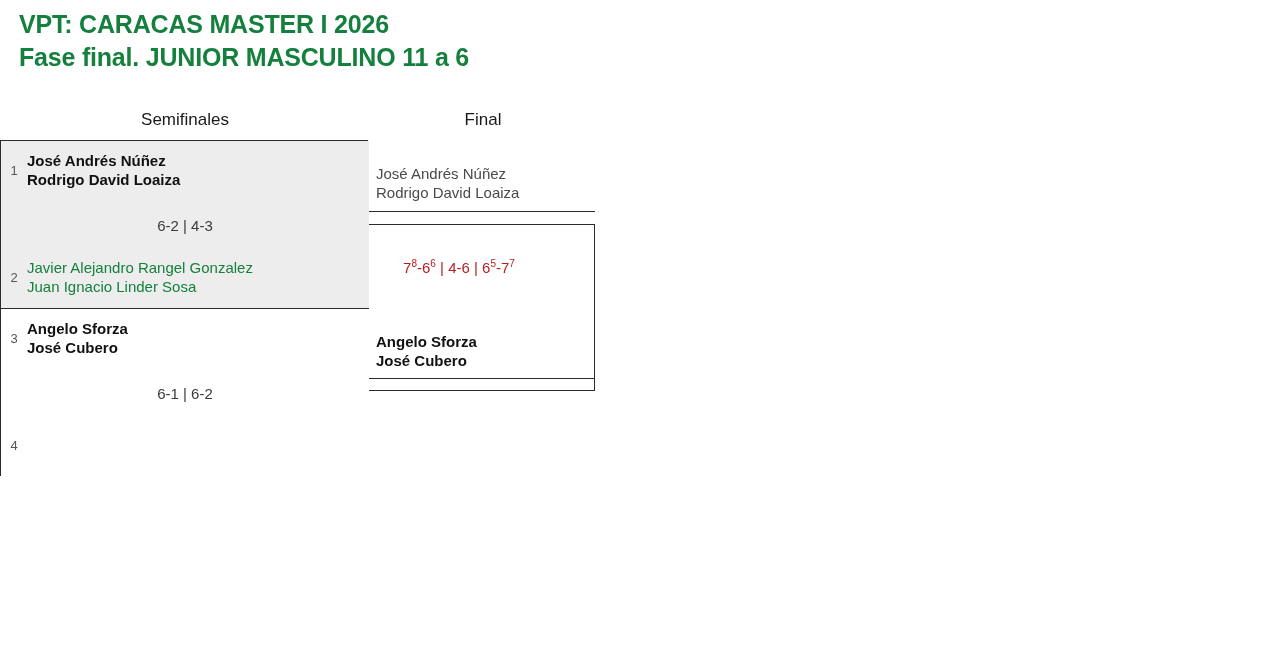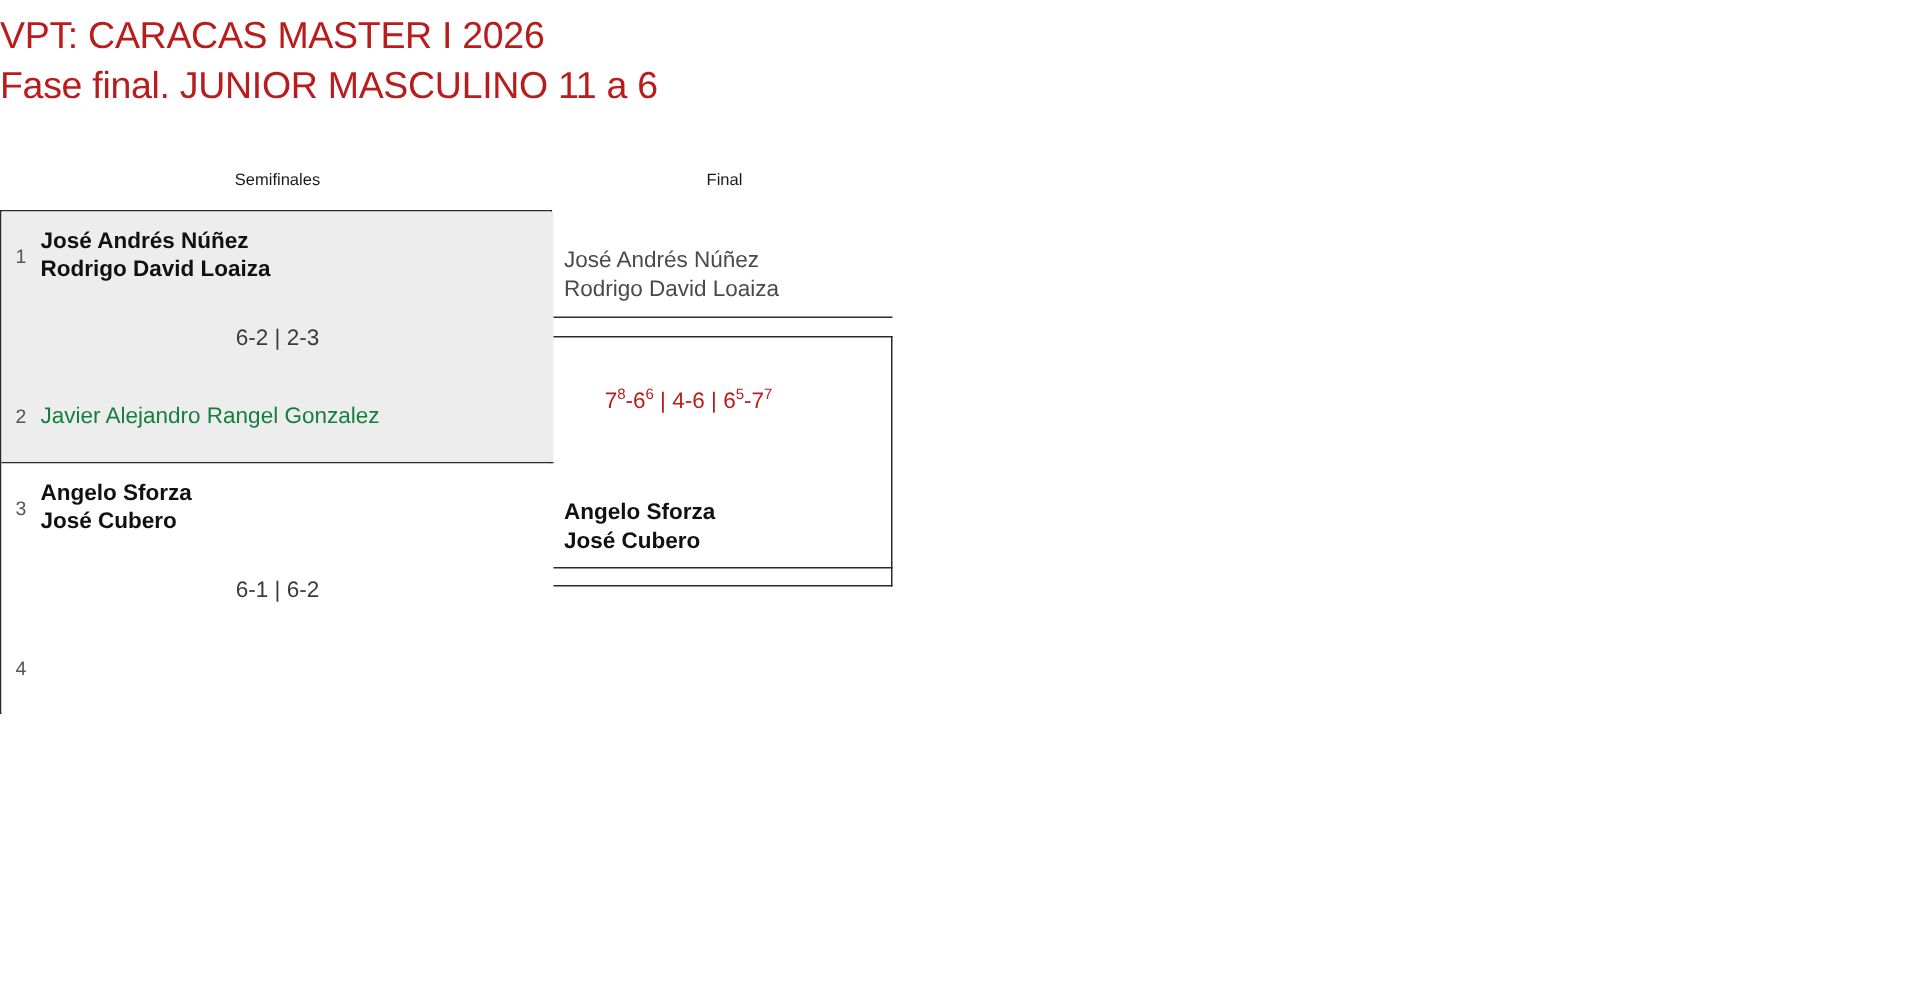--- a/index.html
+++ b/index.html
@@ -19,30 +19,31 @@
   
   .title-block {
     position: absolute;
     left: 0px;
     top: 8px;
     width: 1000px;
   }
   .title-line {
     font-size: 25px;
     line-height: 33px;
-    font-weight: 400;
-    color: #b91c1c;
+    font-weight: 700;
+    color: #15803d;
     letter-spacing: -0.2px;
     white-space: nowrap;
+    padding-left: 19px;
   }
 
   
   .round-header {
     position: absolute;
-    font-size: 11px;
+    font-size: 17px;
     line-height: 20px;
     font-weight: 400;
     color: #1a1a1a;
     text-align: center;
     top: 110px;
   }
   #round-header-0 { left: 0px;   width: 370px; }
   #round-header-1 { left: 370px; width: 226px; }
 
   
@@ -195,25 +196,26 @@
   <div class="sf-column">
 
     <div class="sf-match" id="sf-match-0">
       <div class="team-row top winner">
         <div class="seed">1</div>
         <div class="team-names">
           <span class="nm">José Andrés Núñez</span>
           <span class="nm">Rodrigo David Loaiza</span>
         </div>
       </div>
-      <div class="sf-score">6-2 | 2-3</div>
+      <div class="sf-score">6-2 | 4-3</div>
       <div class="team-row bottom loser">
         <div class="seed">2</div>
         <div class="team-names">
           <span class="nm">Javier Alejandro Rangel Gonzalez</span>
+          <span class="nm">Juan Ignacio Linder Sosa</span>
         </div>
       </div>
     </div>
 
     <div class="sf-match" id="sf-match-1">
       <div class="team-row top winner">
         <div class="seed">3</div>
         <div class="team-names">
           <span class="nm">Angelo Sforza</span>
           <span class="nm">José Cubero</span>

